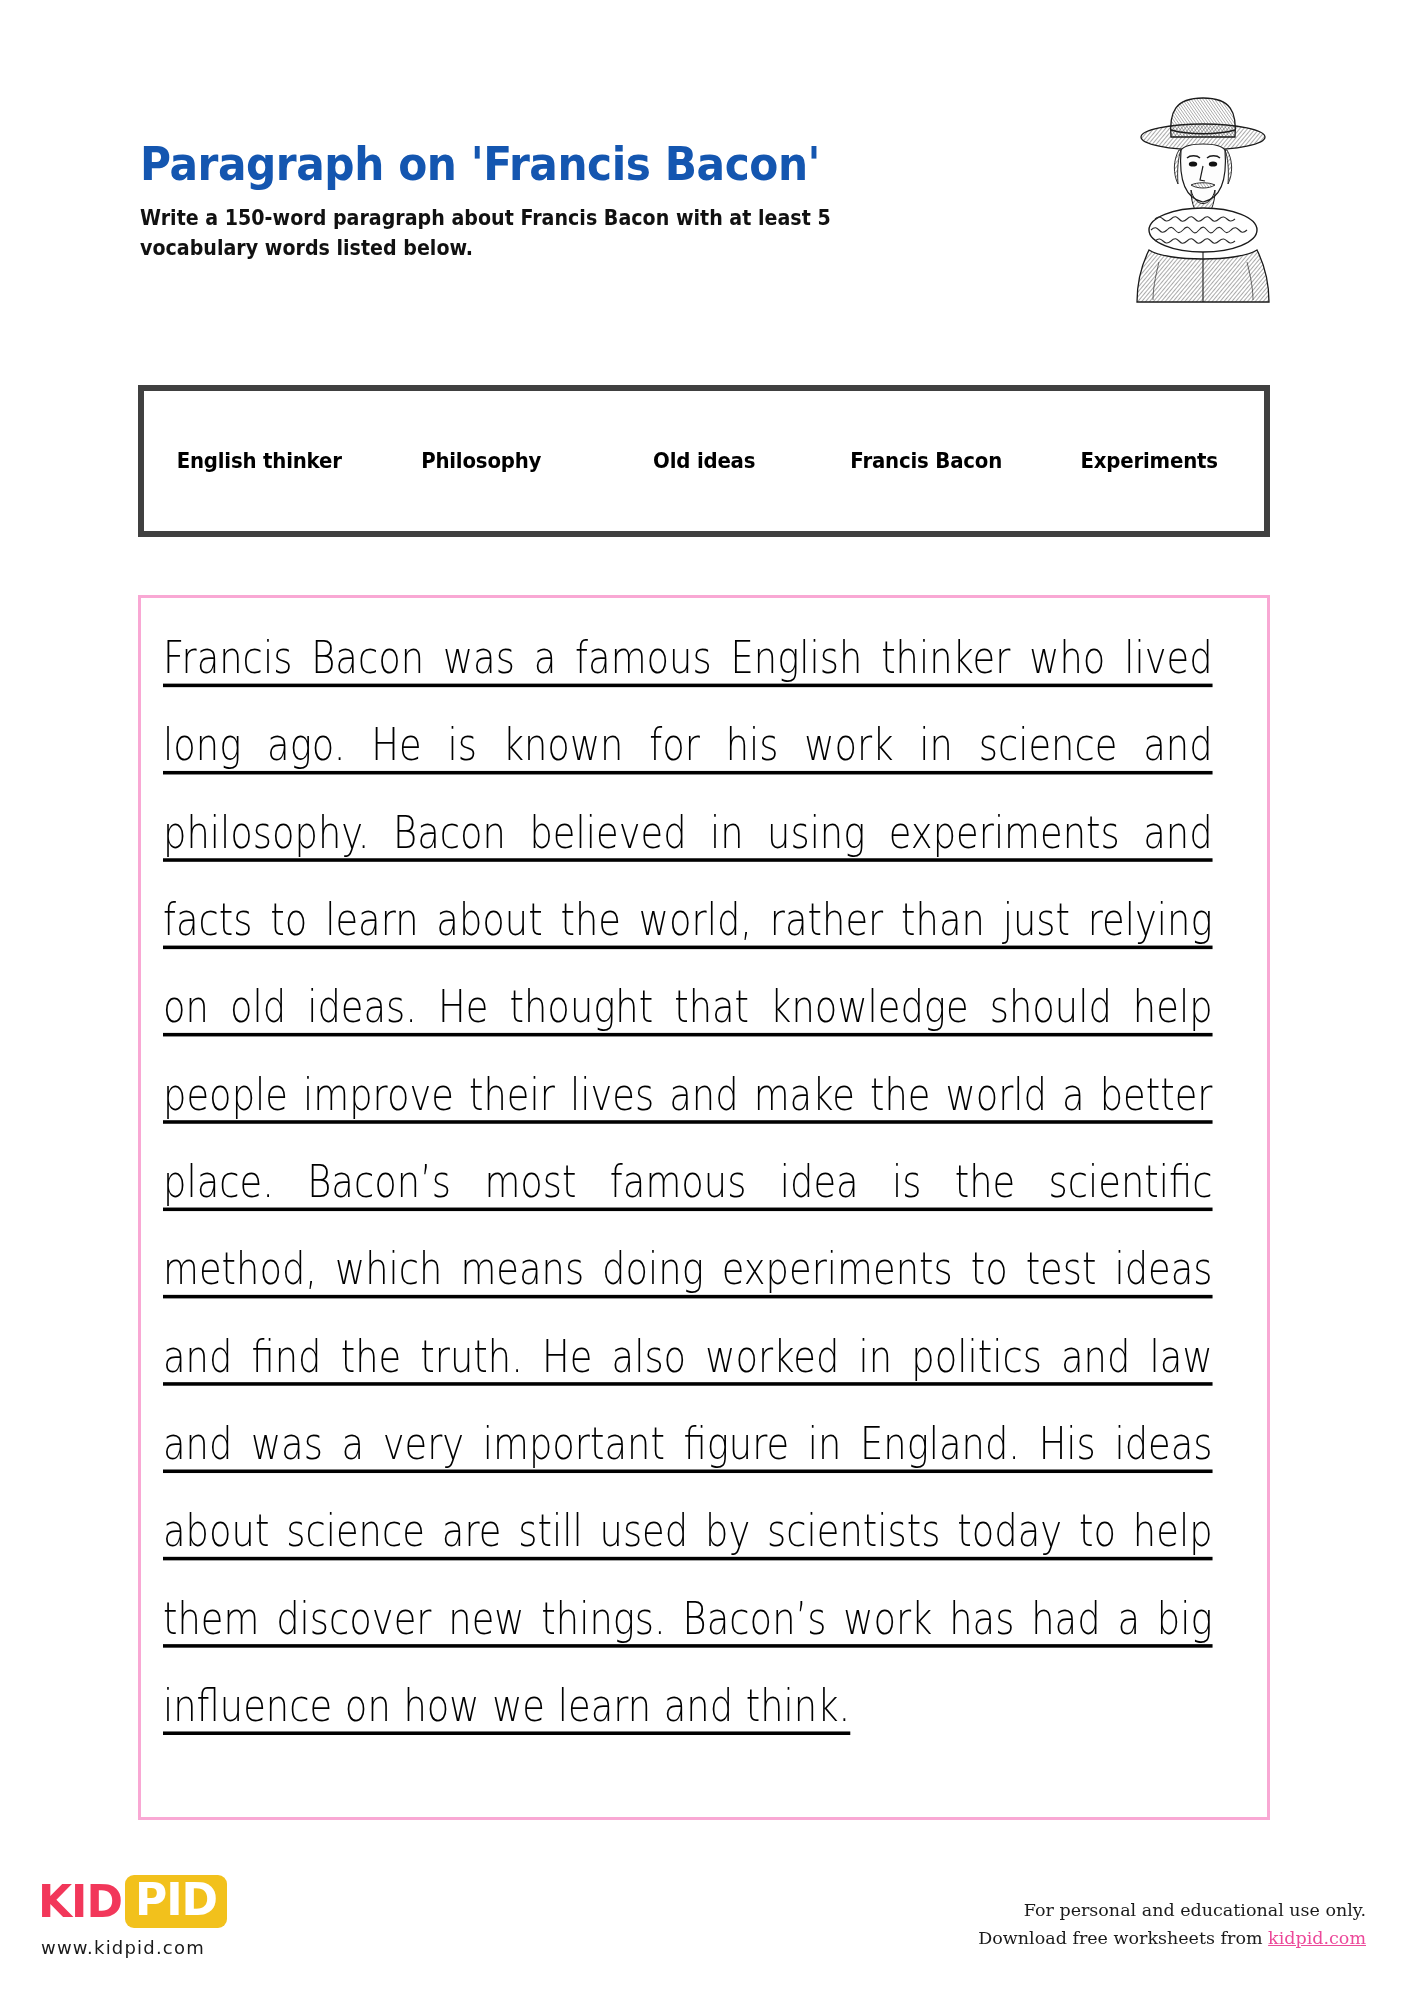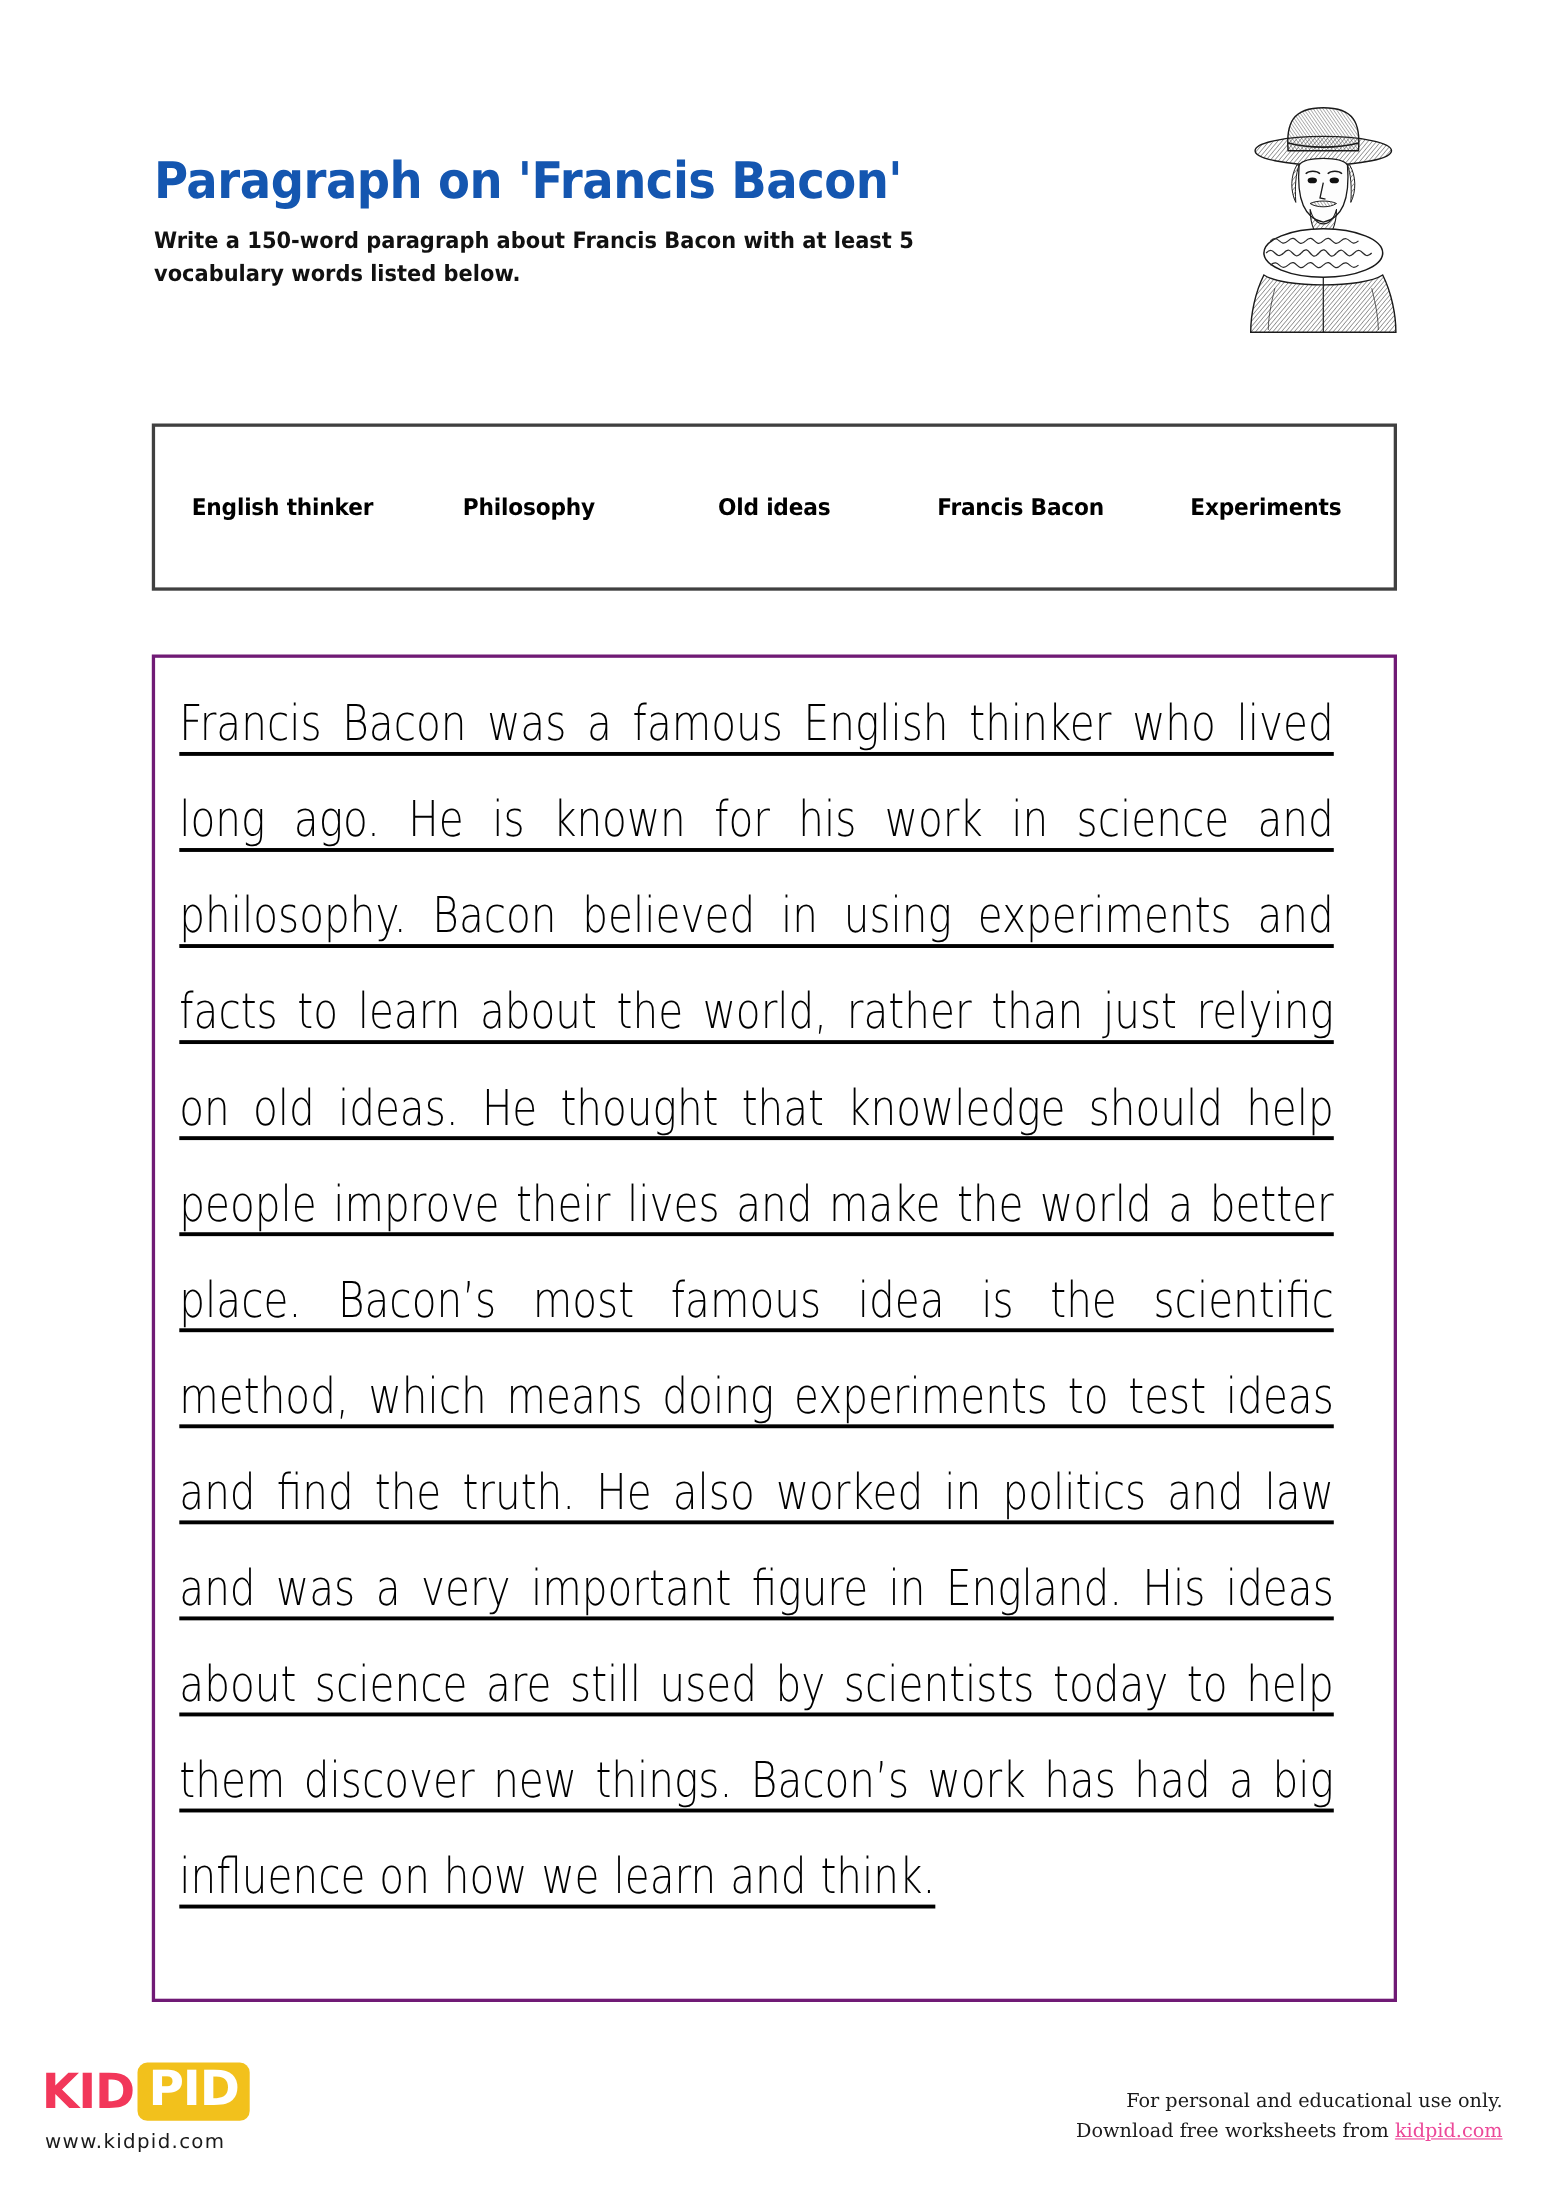--- a/index.html
+++ b/index.html
@@ -64,21 +64,21 @@
   }
   .portrait svg { display: block; width: 100%; height: 100%; }
 
   
   .vocab-box {
     position: absolute;
     left: 138px;
     top: 385px;
     width: 1132px;
     height: 152px;
-    border: 3px solid #404040;
+    border: 6px solid #404040;
     display: flex;
     flex-direction: column;
     justify-content: center;
     padding: 6px 4px;
   }
   .vocab-row {
     display: flex;
     width: 100%;
     align-items: center;
     height: 62px;
@@ -94,21 +94,21 @@
     transform: scaleX(0.94);
   }
 
   
   .writing-box {
     position: absolute;
     left: 138px;
     top: 595px;
     width: 1132px;
     height: 1225px;
-    border: 3px solid #701a75;
+    border: 3px solid #f9a8d4;
     padding: 16px 22px 10px 22px;
     overflow: hidden;
   }
   .answer-text {
     font-family: "DejaVu Sans", sans-serif;
     font-weight: 300;
     font-size: 38px;
     line-height: 74px;
     color: #000000;
     text-align: justify;

